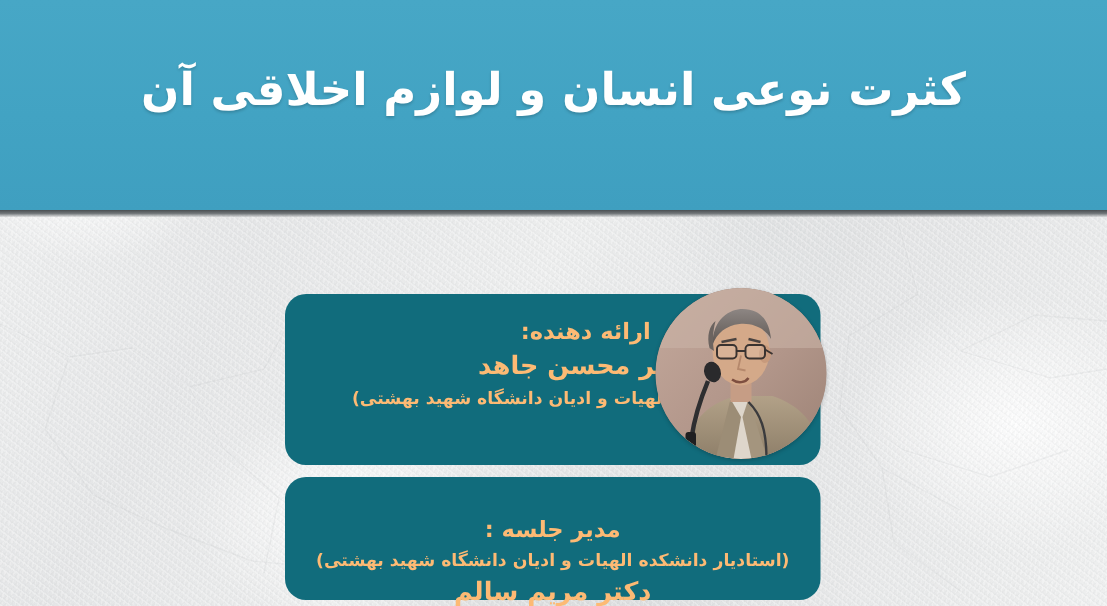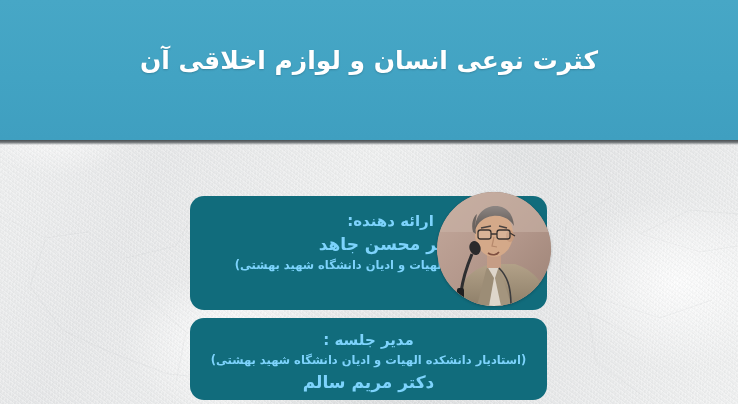--- a/index.html
+++ b/index.html
@@ -63,51 +63,51 @@
     height: 5px;
     background: linear-gradient(180deg, #4a4f52 0%, #6f7477 45%, rgba(190,193,195,0.0) 100%);
   }
   .banner-title {
     position: absolute;
     left: 0;
     top: 38px;
     width: 738px;
     text-align: center;
     color: #ffffff;
-    font-size: 25px;
+    font-size: 30px;
     font-weight: bold;
     line-height: 46px;
     letter-spacing: 0.3px;
     direction: rtl;
     text-shadow: 0 1px 2px rgba(0,0,0,0.18);
     white-space: nowrap;
   }
 
   
   .panel {
     position: absolute;
     background: #116c7c;
     border-radius: 14px;
     box-sizing: border-box;
     direction: rtl;
-    color: #7dd3fc;
+    color: #fdba74;
   }
   .panel-speaker {
     left: 190px;
     top: 196px;
     width: 357px;
     height: 114px;
     padding-top: 14px;
   }
   .panel-moderator {
     left: 190px;
     top: 318px;
     width: 357px;
     height: 82px;
-    padding-top: 11px;
+    padding-top: 24px;
   }
   .panel-line {
     text-align: center;
     direction: rtl;
     white-space: nowrap;
   }
   .line-role {
     font-size: 15px;
     font-weight: bold;
     line-height: 22px;

